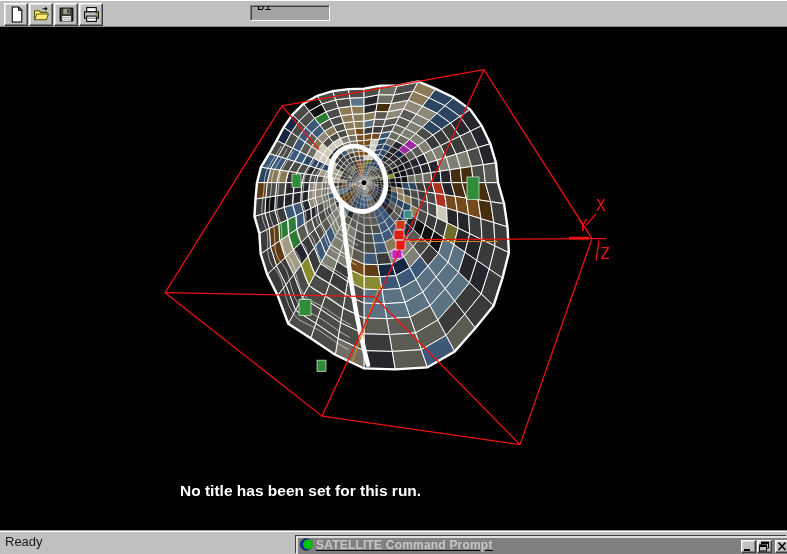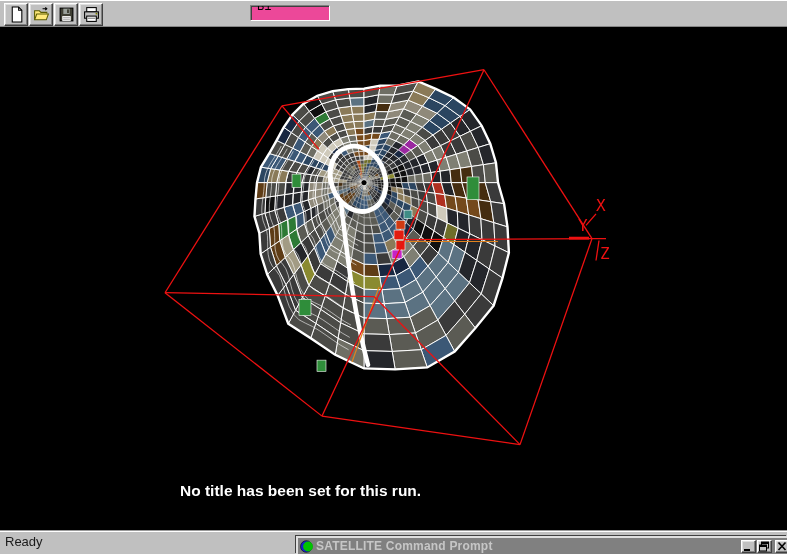--- a/index.html
+++ b/index.html
@@ -6,38 +6,38 @@
   .screen{position:relative;width:787px;height:554px;background:#c0c0c0;overflow:hidden;
           font-family:"Liberation Sans",sans-serif;}
   
   .toolbar{position:absolute;left:0;top:0;width:787px;height:27px;background:#c0c0c0;
            box-shadow:inset 0 1px 0 #ffffff,inset 0 -1px 0 #868686;}
   .tb-btn{position:absolute;top:3px;width:24px;height:23px;background:#c0c0c0;
           border:1px solid;border-color:#ffffff #404040 #404040 #ffffff;
           box-shadow:inset -1px -1px 0 #808080,inset 1px 1px 0 #dfdfdf;
           padding:0;display:flex;align-items:center;justify-content:center;cursor:default;}
   .tb-btn svg{display:block;}
-  .field{position:absolute;top:5px;height:16px;box-sizing:border-box;background:#ec4899;
+  .field{position:absolute;top:5px;height:16px;box-sizing:border-box;background:#a3a3a3;
          border:1px solid;border-color:#808080 #ffffff #ffffff #808080;
          box-shadow:inset 1px 1px 0 #404040;
          font-family:"Liberation Mono",monospace;font-size:12px;color:#000;
          padding:0 0 12px 6px;line-height:13px;}
   
   .viewport{position:absolute;left:0;top:27px;width:787px;height:503px;background:#000;}
   .viewport svg{display:block;}
   
   .statusbar{position:absolute;left:0;top:530px;width:787px;height:24px;background:#c0c0c0;
              border-top:1px solid #9a9a9a;box-shadow:inset 0 1px 0 #ffffff;box-sizing:border-box;
              font-size:13px;color:#1a1a1a;line-height:21px;padding-left:5px;}
   
   .bg-window{position:absolute;left:296px;top:536px;width:491px;height:18px;background:#dfdfdf;
              border-left:2px solid #dfdfdf;border-top:2px solid #dfdfdf;box-sizing:border-box;
              box-shadow:-1px -1px 0 #404040;overflow:hidden;}
   .bg-titlebar{position:relative;width:100%;height:100%;background:#808080;
-               display:flex;align-items:center;}
+               display:flex;align-items:flex-start;text-decoration:underline;}
   .bg-titlebar .ticon{margin:0 3px 0 2px;flex:0 0 auto;}
   .bg-title{font-size:12px;font-weight:bold;color:#c6c6c6;white-space:nowrap;letter-spacing:.2px;}
   .cap-btn{position:absolute;top:2px;width:15px;height:13px;background:#c0c0c0;
            border:1px solid;border-color:#ffffff #404040 #404040 #ffffff;
            box-shadow:inset -1px -1px 0 #808080,inset 1px 1px 0 #dfdfdf;
            padding:0;display:flex;align-items:center;justify-content:center;}
   .cap-btn svg{display:block;}
 </style>
 </head>
 <body>

